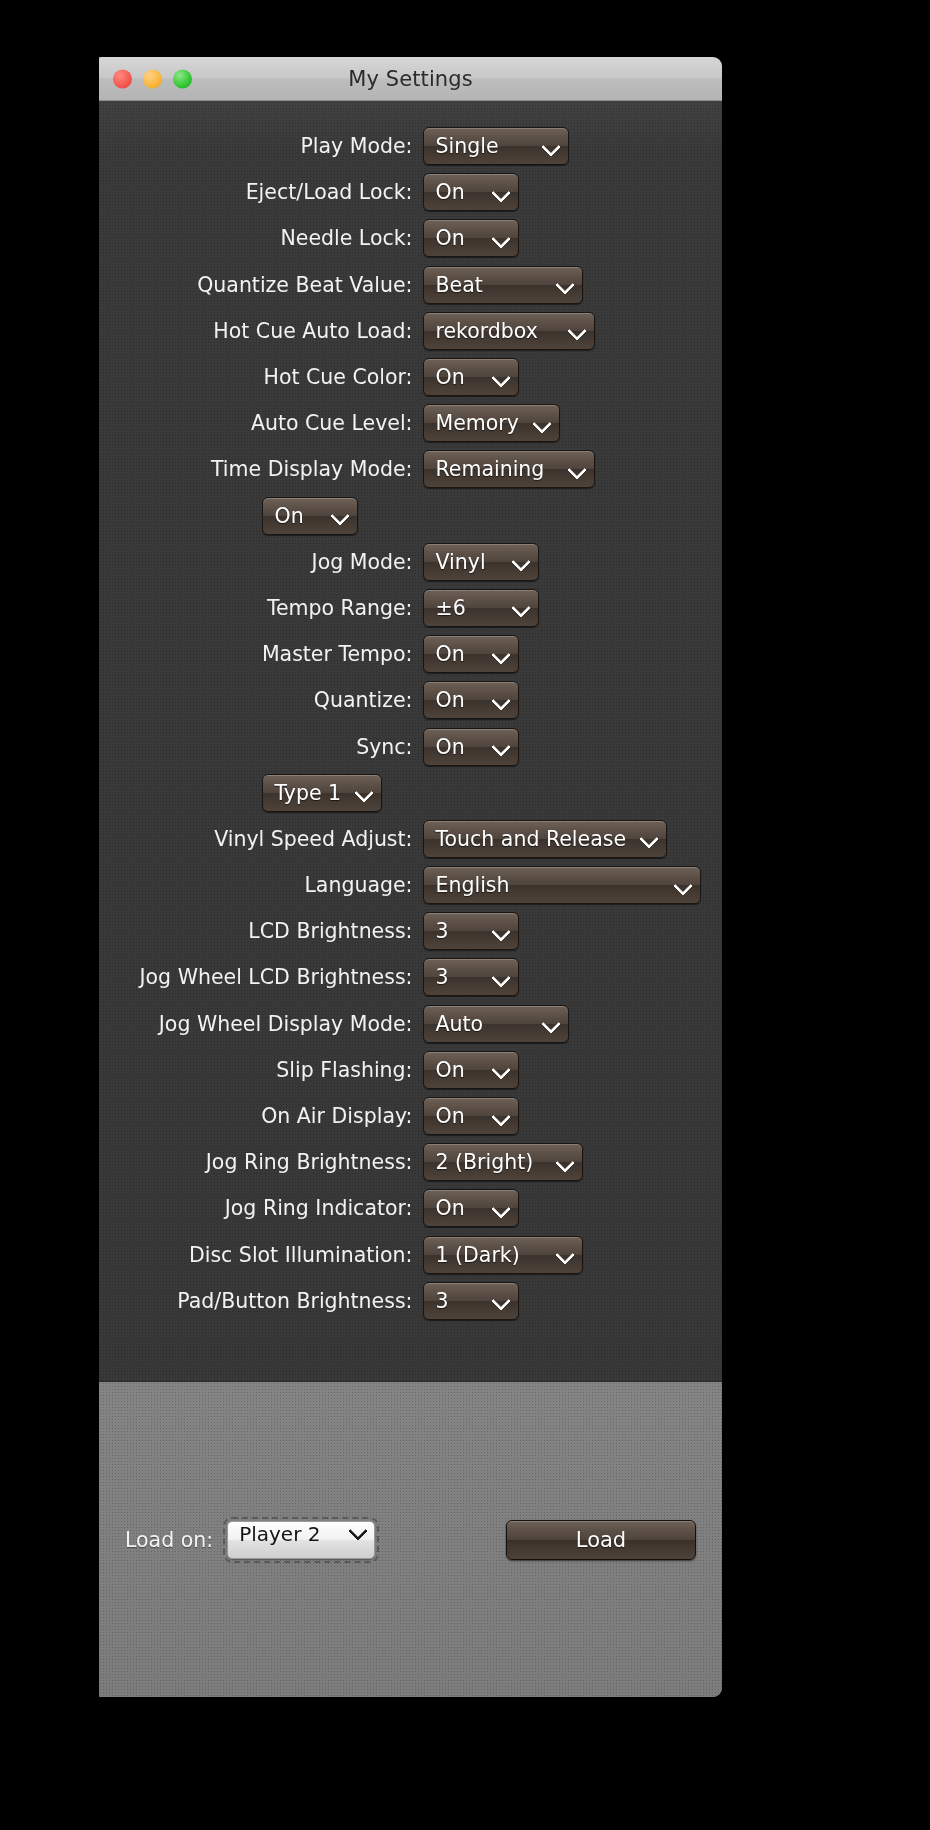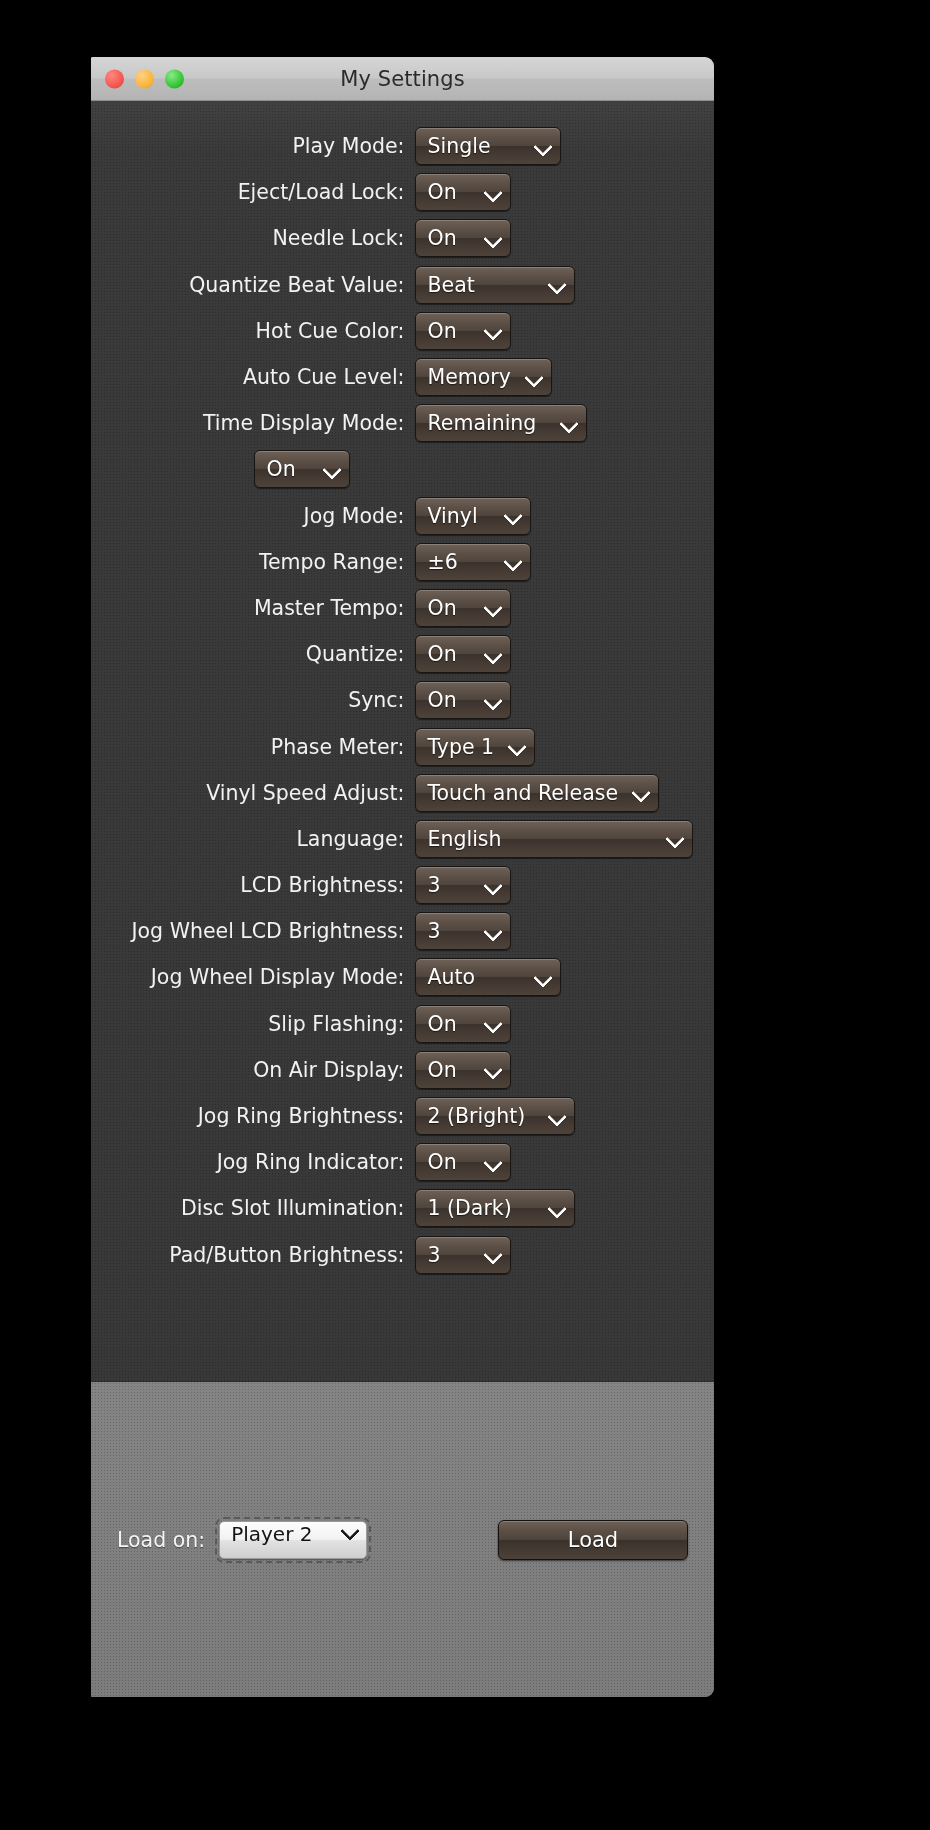--- a/index.html
+++ b/index.html
@@ -15,21 +15,21 @@
   #desktop {
     position: relative;
     width: 930px;
     height: 1830px;
     background: #000000;
   }
 
   
   #window {
     position: absolute;
-    left: 84px;
+    left: 92px;
     top: 57px;
     width: 630px;
     height: 1640px;
     border-radius: 9px;
     overflow: hidden;
     box-shadow: 0 3px 14px rgba(0,0,0,0.85);
     padding-left: 7px;
   }
 
   
@@ -286,20 +286,29 @@
         <div class="row">
           <div class="row-label">Quantize Beat Value:</div>
           <div class="row-control">
             <div class="ddown w-xl">
               <span class="val">Beat</span>
               <span class="chev"></span>
             </div>
           </div>
         </div>
         <div class="row">
+          <div class="row-label">Hot Cue Auto Load:</div>
+          <div class="row-control">
+            <div class="ddown w-xxl">
+              <span class="val">rekordbox</span>
+              <span class="chev"></span>
+            </div>
+          </div>
+        </div>
+        <div class="row">
           <div class="row-label">Hot Cue Color:</div>
           <div class="row-control">
             <div class="ddown w-sm">
               <span class="val">On</span>
               <span class="chev"></span>
             </div>
           </div>
         </div>
         <div class="row">
           <div class="row-label">Auto Cue Level:</div>
@@ -366,21 +375,20 @@
         <div class="row">
           <div class="row-label">Sync:</div>
           <div class="row-control">
             <div class="ddown w-sm">
               <span class="val">On</span>
               <span class="chev"></span>
             </div>
           </div>
         </div>
         <div class="row">
-          <div class="row-label">Phase Meter:</div>
           <div class="row-control">
             <div class="ddown w-md">
               <span class="val">Type 1</span>
               <span class="chev"></span>
             </div>
           </div>
         </div>
         <div class="row">
           <div class="row-label">Vinyl Speed Adjust:</div>
           <div class="row-control">

